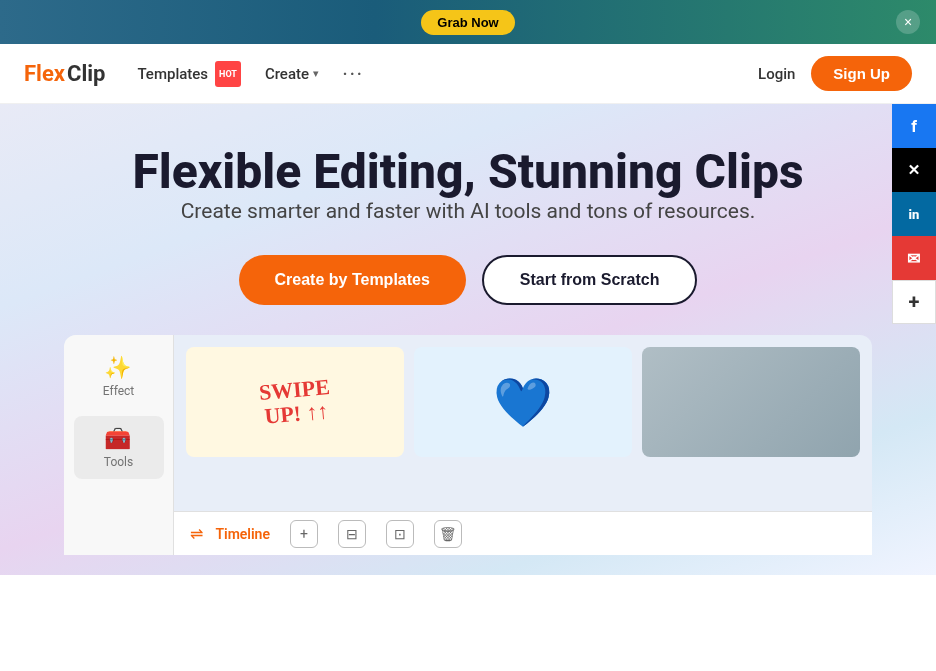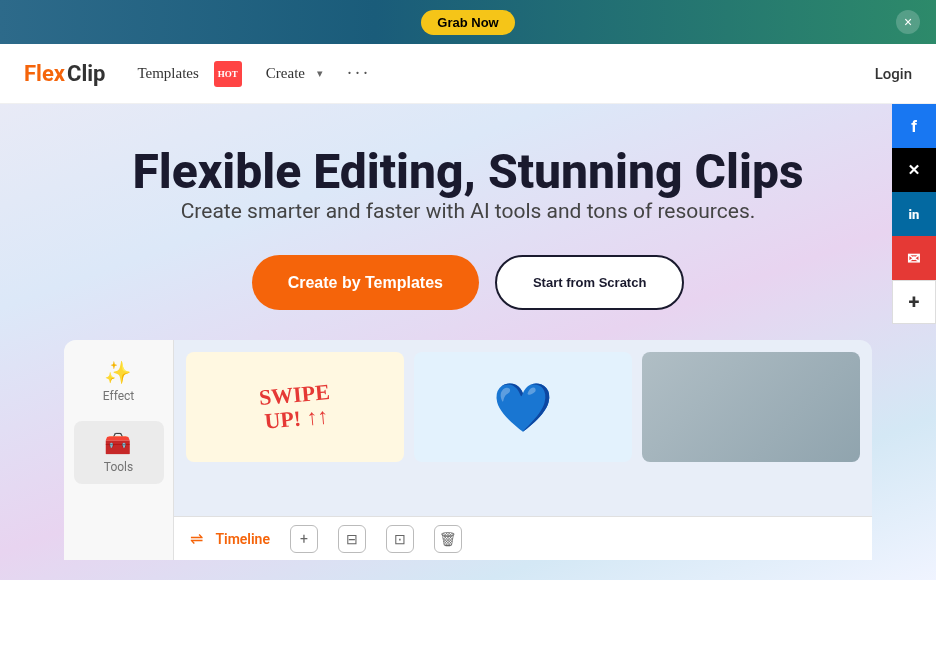--- a/index.html
+++ b/index.html
@@ -70,26 +70,25 @@
     .logo-clip { color: #333; }
     .nav-links {
       display: flex;
       align-items: center;
       gap: 24px;
       flex: 1;
     }
     .nav-item {
       display: flex;
       align-items: center;
-      gap: 12px;
+      gap: 4px;
       font-size: 15px;
       color: #333;
       cursor: pointer;
       font-weight: 500;
-      font-family: Liberation Serif, serif;
     }
     .hot-badge {
       background: #ff4444;
       color: #fff;
       font-size: 9px;
       font-weight: 700;
       padding: 8px 4px;
       border-radius: 3px;
       margin-left: 3px;
     }
@@ -159,22 +158,22 @@
       padding: 16px 36px;
       font-size: 16px;
       font-weight: 600;
       cursor: pointer;
     }
     .btn-scratch {
       background: #fff;
       color: #1a1a2e;
       border: 2px solid #1a1a2e;
       border-radius: 32px;
-      padding: 18px 36px;
-      font-size: 13px;
+      padding: 10px 36px;
+      font-size: 16px;
       font-weight: 600;
       cursor: pointer;
     }
 
     
     .preview-area {
       background: #e8eef8;
       border-radius: 12px 12px 0 0;
       margin: 0 40px;
       height: 220px;
@@ -336,20 +335,21 @@
       <span class="hot-badge">HOT</span>
     </div>
     <div class="nav-item">
       <span>Create</span>
       <span class="nav-chevron">▾</span>
     </div>
     <div class="nav-item nav-dots">···</div>
   </div>
   <div class="nav-right">
     <span class="login-btn">Login</span>
+    <button class="signup-btn">Sign Up</button>
   </div>
 </nav>
 
 <div class="hero">
   <h1 class="hero-title">Flexible Editing, Stunning Clips</h1>
   <p class="hero-subtitle">Create smarter and faster with AI tools and tons of resources.</p>
   <div class="hero-buttons">
     <button class="btn-templates">Create by Templates</button>
     <button class="btn-scratch">Start from Scratch</button>
   </div>

